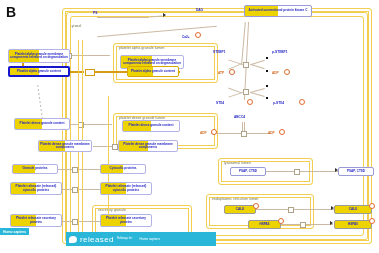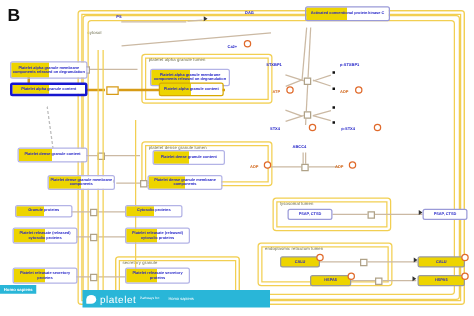--- a/index.html
+++ b/index.html
@@ -274,20 +274,20 @@
   <div class="badge" style="left:299px;top:99px;"></div>
 
   <div class="mol" style="left:234px;top:115px;">ABCC4</div>
   <div class="mol org" style="left:200px;top:131px;">ADP</div>
   <div class="badge" style="left:211px;top:129px;"></div>
   <div class="mol org" style="left:268px;top:131px;">ADP</div>
   <div class="badge" style="left:279px;top:129px;"></div>
 
   <div class="footer" style="left:66px;top:232px;width:150px;height:14px;">
     <div class="logo-mark"></div>
-    <div class="logo-text">platelet</div>
+    <div class="logo-text">released</div>
     <div class="logo-sub">Pathways for:</div>
     <div class="foot-right">Homo sapiens</div>
   </div>
 
   <div class="foot-species" style="left:0px;top:228px;">Homo sapiens</div>
 
 </div>
 
 </body></html>

